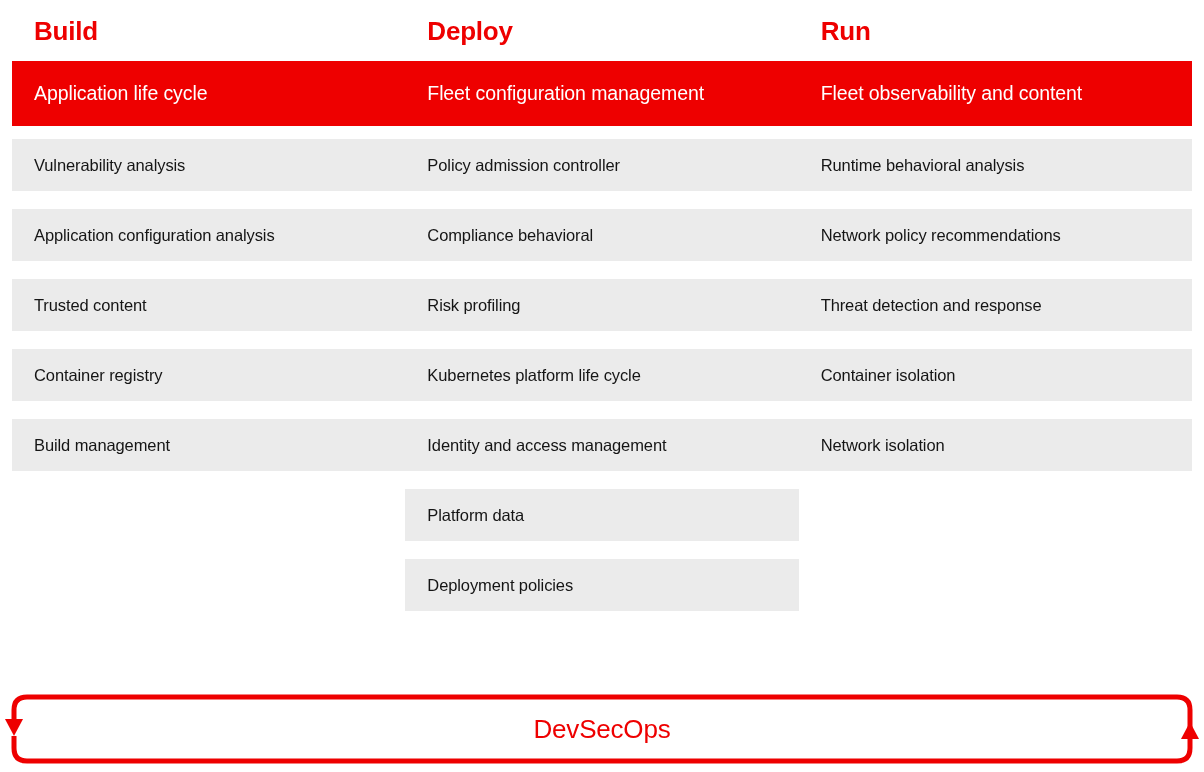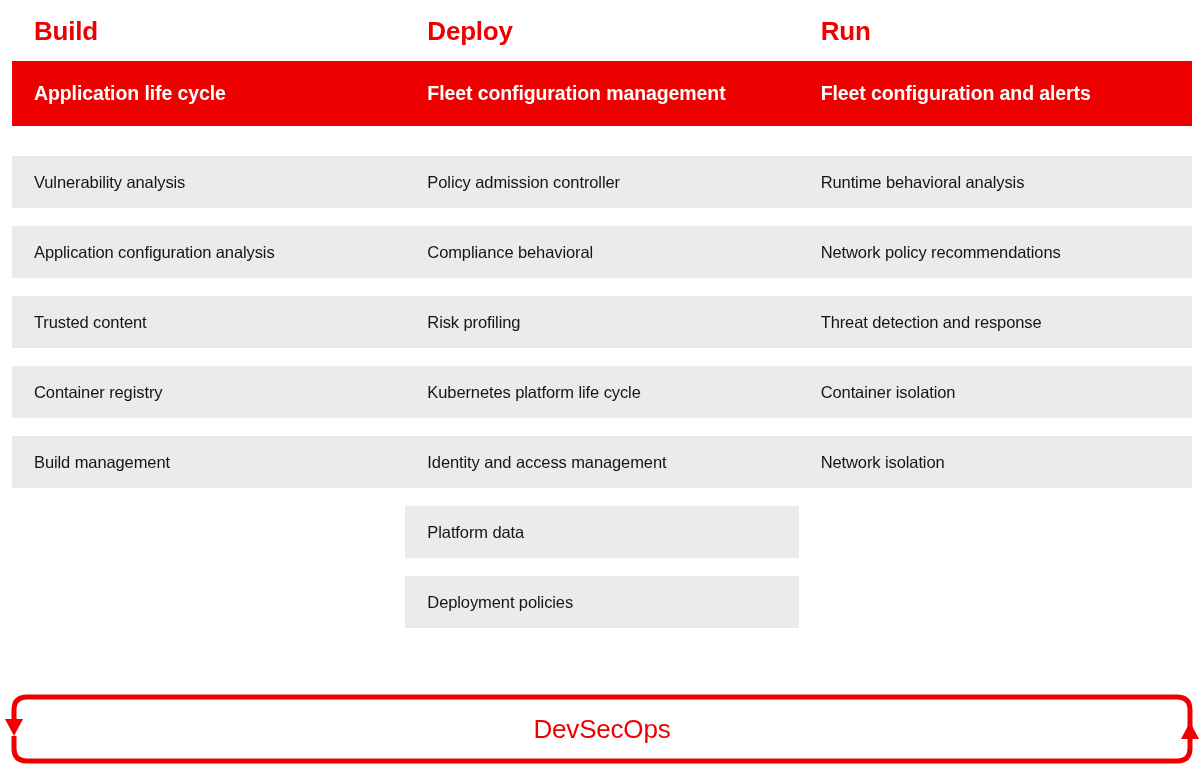--- a/index.html
+++ b/index.html
@@ -53,27 +53,27 @@
   
   .col-header {
     height: 65px;
     background: #ee0000;
     color: #ffffff;
     display: flex;
     align-items: center;
     padding: 0 22px;
     box-sizing: border-box;
     font-size: 19.5px;
-    font-weight: bold;
+    font-weight: normal;
     letter-spacing: -0.1px;
   }
 
   
   .tiles {
-    margin-top: 30px;
+    margin-top: 13px;
     display: flex;
     flex-direction: column;
     gap: 18px;
   }
   .tile {
     height: 52px;
     background: #ebebeb;
     display: flex;
     align-items: center;
     padding: 0 22px;
@@ -141,21 +141,21 @@
         <div class="tile">Risk profiling</div>
         <div class="tile">Kubernetes platform life cycle</div>
         <div class="tile">Identity and access management</div>
         <div class="tile">Platform data</div>
         <div class="tile">Deployment policies</div>
       </div>
     </div>
 
     <div class="column">
       <div class="phase-label">Run</div>
-      <div class="col-header">Fleet configuration and alerts</div>
+      <div class="col-header">Fleet observability and content</div>
       <div class="tiles">
         <div class="tile">Runtime behavioral analysis</div>
         <div class="tile">Network policy recommendations</div>
         <div class="tile">Threat detection and response</div>
         <div class="tile">Container isolation</div>
         <div class="tile">Network isolation</div>
       </div>
     </div>
 
   </div>

